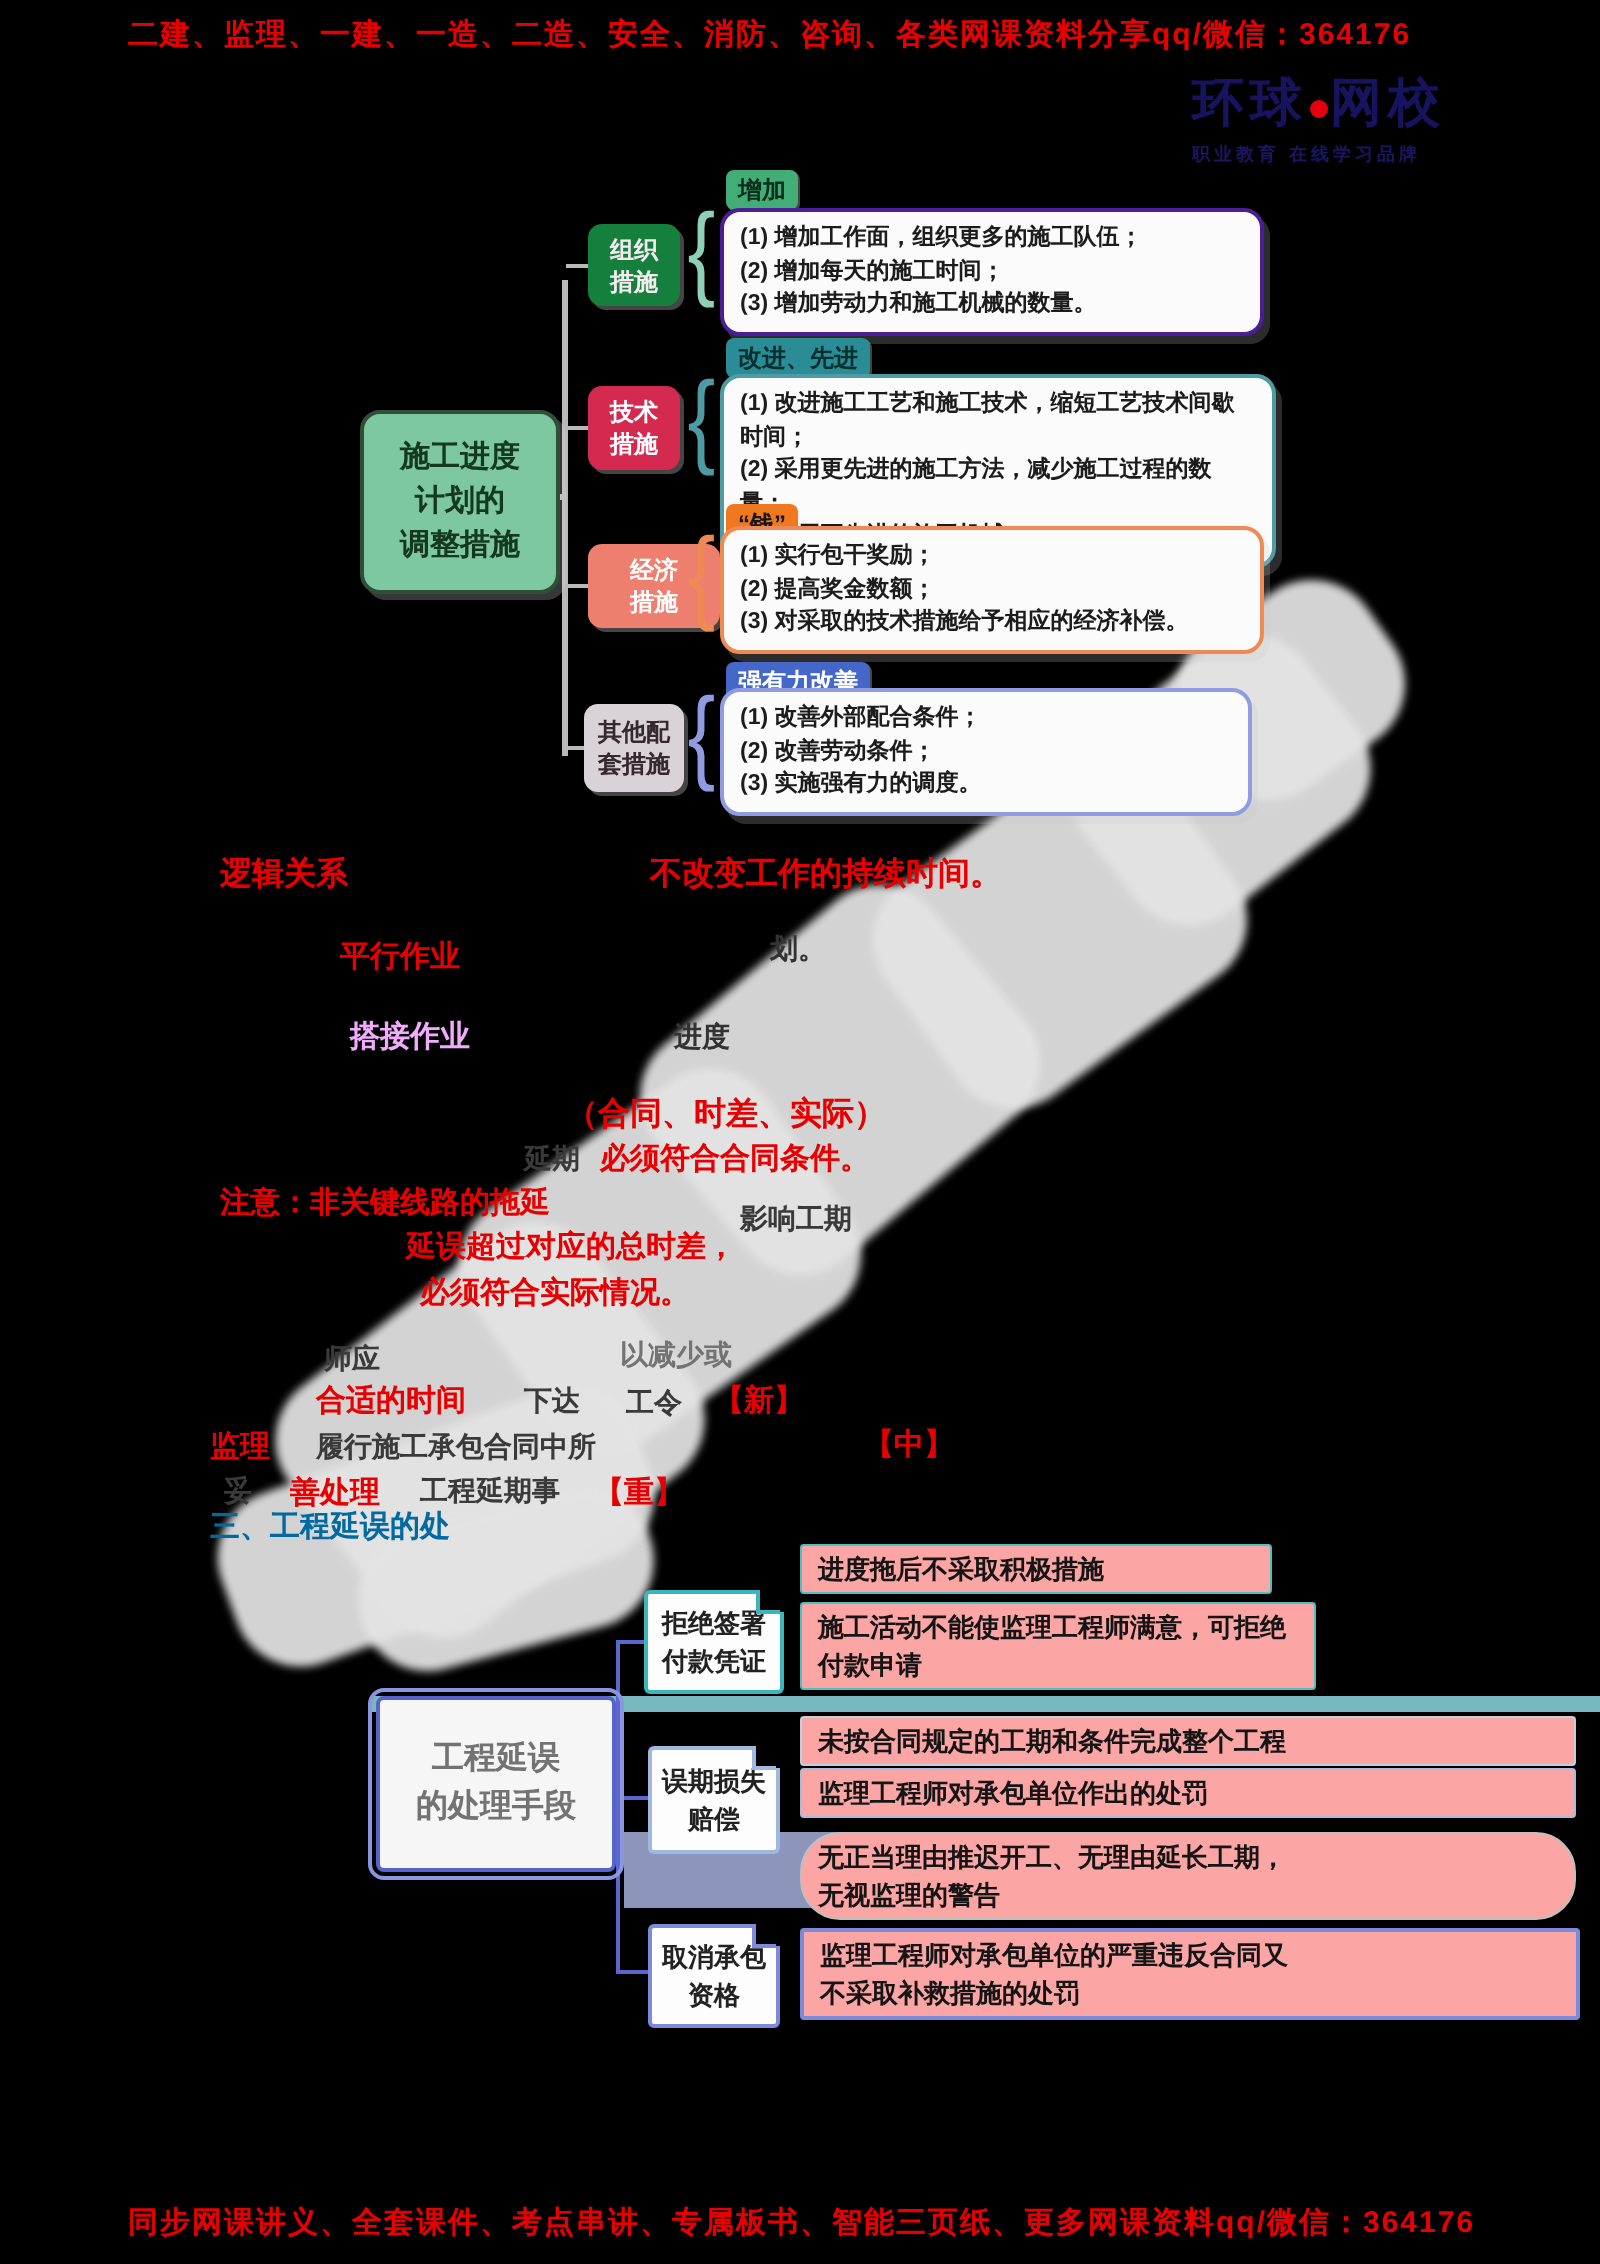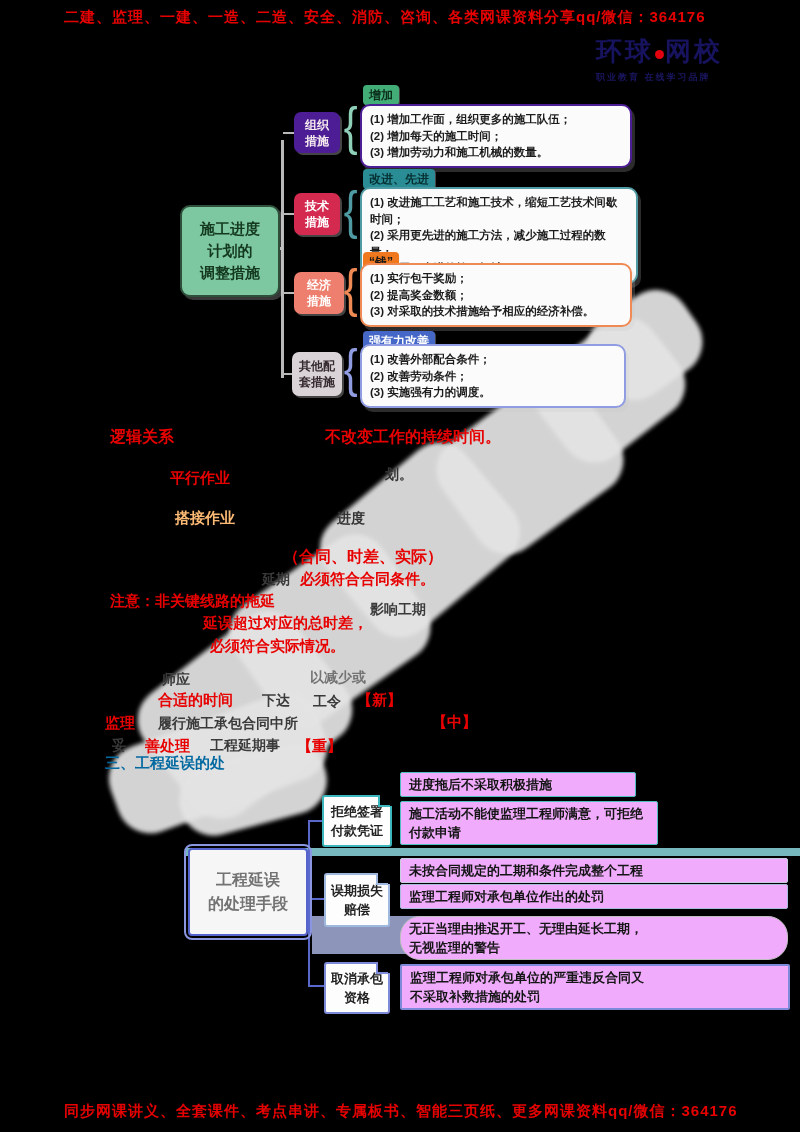--- a/index.html
+++ b/index.html
@@ -32,21 +32,21 @@
   
   .mm2-root{background:#f6f6f6;border:2px solid #5563cc;outline:2px solid #8a96e0;outline-offset:2px;
             border-radius:4px;color:#737373;font-weight:800;font-size:16px;line-height:24px;
             text-align:center;display:flex;align-items:center;justify-content:center;}
   .mm2-node{background:#fdfdfd;border-width:2px;border-style:solid;border-radius:3px;color:#222;
             font-weight:700;font-size:13px;line-height:19px;text-align:center;
             display:flex;align-items:center;justify-content:center;position:absolute;}
   .mm2-node::after{content:'';position:absolute;top:-2px;right:-2px;width:11px;height:11px;
             background:#000;border-left:2px solid inherit;}
   .fold{position:absolute;width:10px;height:10px;background:#000;border-left:2px solid #9ab;border-bottom:2px solid #9ab;}
-  .mm2-leaf{background:#f0abfc;border-width:1.5px;border-style:solid;border-radius:2px;color:#151515;
+  .mm2-leaf{background:#fca5a5;border-width:1.5px;border-style:solid;border-radius:2px;color:#151515;
             font-weight:700;font-size:13px;line-height:19px;padding:2px 8px;position:absolute;}
   .line2{position:absolute;background:#5a68cc;}
   .frag{position:absolute;font-weight:700;white-space:nowrap;}
 </style>
 </head>
 <body>
 
 <div id="canvas">
 
   <div class="ad abs" style="left:64px;top:8px;width:680px;">二建、监理、一建、一造、二造、安全、消防、咨询、各类网课资料分享qq/微信：364176</div>
@@ -69,58 +69,58 @@
   <div class="line" style="left:276px;top:247px;width:6px;height:3px;"></div>
   <div class="line" style="left:283px;top:132px;width:11px;height:2px;"></div>
   <div class="line" style="left:283px;top:213px;width:11px;height:2px;"></div>
   <div class="line" style="left:283px;top:292px;width:11px;height:2px;"></div>
   <div class="line" style="left:283px;top:373px;width:11px;height:2px;"></div>
 
   <div class="mm1-root abs pre" style="left:180px;top:205px;width:96px;height:88px;">施工进度
 计划的
 调整措施</div>
 
-  <div class="mm1-branch abs pre" style="left:294px;top:112px;width:46px;height:41px;background:#4c1d95;color:#f6ebef;">组织
+  <div class="mm1-branch abs pre" style="left:294px;top:112px;width:46px;height:41px;background:#15803d;color:#f6ebef;">组织
 措施</div>
   <span class="mm1-tag abs" style="left:363px;top:85px;background:#42ad77;color:#0b2d1b;">增加</span>
   <span class="brace abs" style="left:342px;top:100px;color:#8fd0b8;">{</span>
   <div class="mm1-box abs pre" style="left:360px;top:104px;width:252px;border:2px solid #4c1d95;">(1) 增加工作面，组织更多的施工队伍；
 (2) 增加每天的施工时间；
 (3) 增加劳动力和施工机械的数量。</div>
 
   <div class="mm1-branch abs pre" style="left:294px;top:193px;width:46px;height:42px;background:#d42a50;color:#fff;">技术
 措施</div>
   <span class="mm1-tag abs" style="left:363px;top:169px;background:#2a8d95;color:#062f31;">改进、先进</span>
   <span class="brace abs" style="left:342px;top:184px;color:#4f9ba3;">{</span>
   <div class="mm1-box abs pre" style="left:360px;top:187px;width:258px;border:2px solid #4f9ba3;">(1) 改进施工工艺和施工技术，缩短工艺技术间歇时间；
 (2) 采用更先进的施工方法，减少施工过程的数量；
 (3) 采用更先进的施工机械。</div>
 
-  <div class="mm1-branch abs pre" style="left:294px;top:272px;width:50px;height:42px;background:#ee7e6d;color:#fff;">经济
+  <div class="mm1-branch abs pre" style="left:294px;top:272px;width:66px;height:42px;background:#ee7e6d;color:#fff;">经济
 措施</div>
   <span class="mm1-tag abs" style="left:363px;top:252px;background:#f0781e;color:#161616;">“钱”</span>
   <span class="brace abs" style="left:342px;top:262px;color:#ef8a55;">{</span>
   <div class="mm1-box abs pre" style="left:360px;top:263px;width:252px;border:2px solid #ef8a55;">(1) 实行包干奖励；
 (2) 提高奖金数额；
 (3) 对采取的技术措施给予相应的经济补偿。</div>
 
   <div class="mm1-branch abs pre" style="left:292px;top:352px;width:50px;height:44px;background:#d9d2d6;color:#33292e;">其他配
 套措施</div>
   <span class="mm1-tag abs" style="left:363px;top:331px;background:#4467c8;color:#fff;">强有力改善</span>
   <span class="brace abs" style="left:342px;top:342px;color:#8f9ce2;">{</span>
   <div class="mm1-box abs pre" style="left:360px;top:344px;width:246px;border:2px solid #8f9ce2;">(1) 改善外部配合条件；
 (2) 改善劳动条件；
 (3) 实施强有力的调度。</div>
 
   <div id="fragments">
       <span class="frag" style="left: 110px; top: 427px; color: rgb(232, 0, 0); font-size: 16px;">逻辑关系</span>
       <span class="frag" style="left: 325px; top: 427px; color: rgb(232, 0, 0); font-size: 16px;">不改变工作的持续时间。</span>
       <span class="frag" style="left: 170px; top: 469px; color: rgb(232, 0, 0); font-size: 15px;">平行作业</span>
       <span class="frag" style="left: 385px; top: 466px; color: rgb(51, 51, 51); font-size: 14px;">划。</span>
-      <span class="frag" style="left: 175px; top: 509px; color: #fdba74; font-size: 15px;">搭接作业</span>
+      <span class="frag" style="left: 175px; top: 509px; color: #f0abfc; font-size: 15px;">搭接作业</span>
       <span class="frag" style="left: 337px; top: 510px; color: rgb(51, 51, 51); font-size: 14px;">进度</span>
       <span class="frag" style="left: 283px; top: 547px; color: rgb(232, 0, 0); font-size: 16px;">（合同、时差、实际）</span>
       <span class="frag" style="left: 262px; top: 571px; color: rgb(58, 58, 58); font-size: 14px;">延期</span>
       <span class="frag" style="left: 300px; top: 570px; color: rgb(232, 0, 0); font-size: 15px;">必须符合合同条件。</span>
       <span class="frag" style="left: 110px; top: 592px; color: rgb(232, 0, 0); font-size: 15px;">注意：非关键线路的拖延</span>
       <span class="frag" style="left: 203px; top: 614px; color: rgb(232, 0, 0); font-size: 15px;">延误超过对应的总时差，</span>
       <span class="frag" style="left: 370px; top: 601px; color: rgb(58, 58, 58); font-size: 14px;">影响工期</span>
       <span class="frag" style="left: 210px; top: 637px; color: rgb(232, 0, 0); font-size: 15px;">必须符合实际情况。</span>
       <span class="frag" style="left: 162px; top: 671px; color: rgb(58, 58, 58); font-size: 14px;">师应</span>
       <span class="frag" style="left: 310px; top: 669px; color: #737373; font-size: 14px;">以减少或</span>

